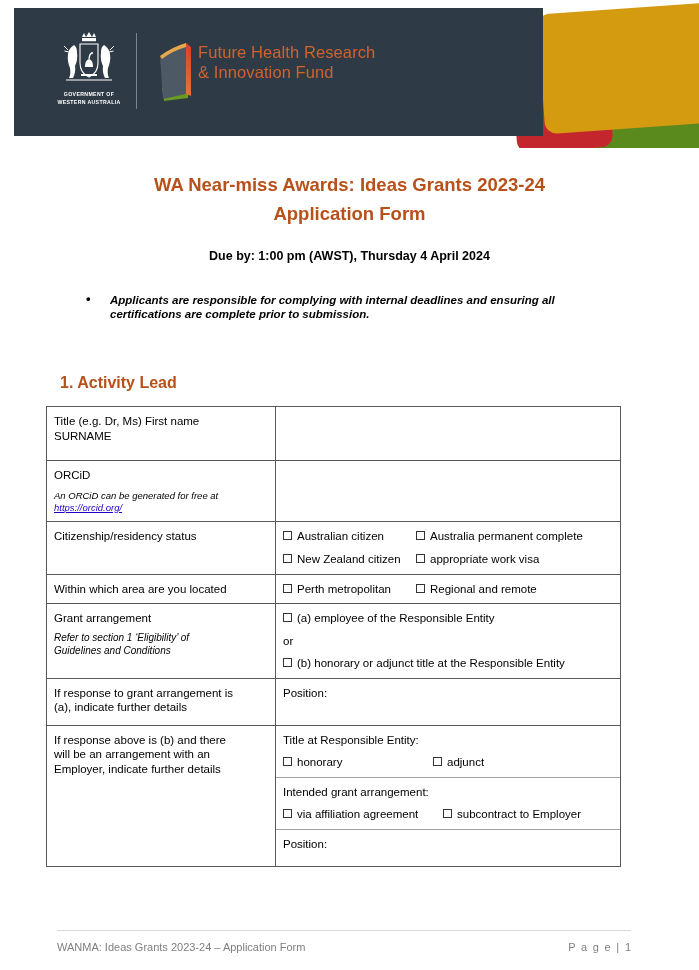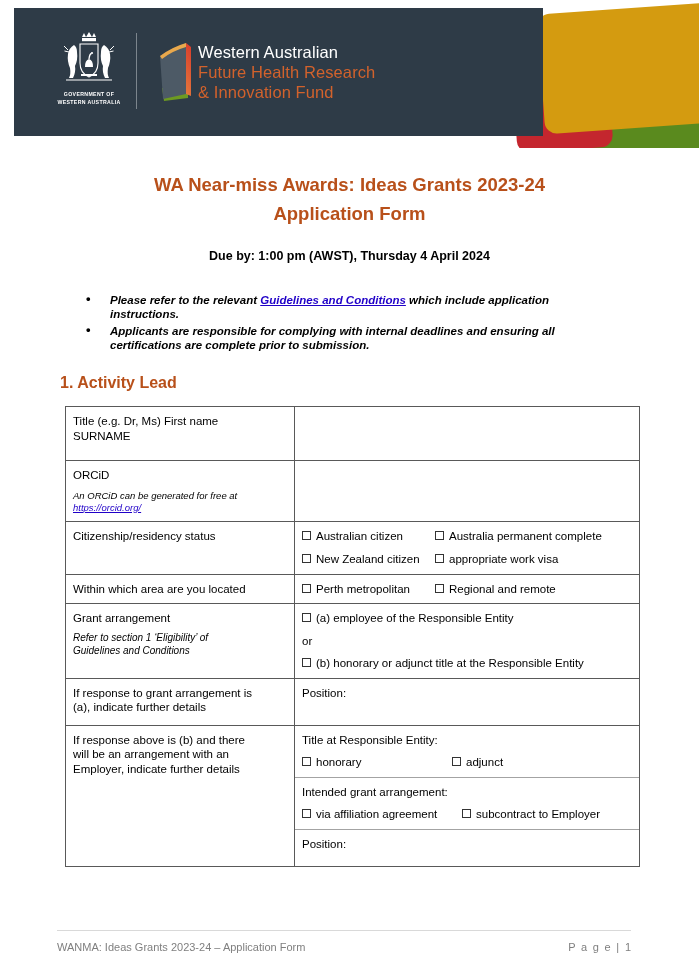--- a/index.html
+++ b/index.html
@@ -174,21 +174,21 @@
     left: 60px;
     top: 374px;
     font-size: 16px;
     font-weight: bold;
     color: #b8501a;
   }
 
   
   .form-table {
     position: absolute;
-    left: 65px;
+    left: 46px;
     top: 406px;
     width: 574px;
     border-collapse: collapse;
     table-layout: fixed;
     padding-left: 26px;
   }
   .form-table td {
     border: 1px solid #595959;
     vertical-align: top;
     padding: 7px 8px 7px 7px;
@@ -331,37 +331,33 @@
 
     <path d="M12 50 L38 44 L38 60 L14 63 Z" fill="#6d9a22"></path>
 
     <path d="M10 18 L36 5 L36 56 L13 61 Z" fill="#4d5a66"></path>
 
     <path d="M10 18 L36 5 L41 9 L41 58 L36 56 L36 5 Z" fill="url(#gradEdge)"></path>
     <path d="M10 18 Q22 9 36 5 L36 9 Q22 13 12 21 Z" fill="#e9a84c"></path>
   </svg>
 
   <div class="fhrif-text">
-    <div class="fhrif-l1">Western Australian</div>
     <div class="fhrif-l2">Future Health Research</div>
     <div class="fhrif-l3">&amp; Innovation Fund</div>
   </div>
 </div>
 
 <div class="doc-title">
   <div>WA Near-miss Awards: Ideas Grants 2023-24</div>
   <div>Application Form</div>
 </div>
 
 <div class="due-by">Due by: 1:00 pm (AWST), Thursday 4 April 2024</div>
 
 <ul class="bullets">
-  <li>
-    <span>Please refer to the relevant </span><a class="doc-link" href="#">Guidelines and Conditions</a><span> which include application instructions.</span>
-  </li>
   <li>
     <span>Applicants are responsible for complying with internal deadlines and ensuring all certifications are complete prior to submission.</span>
   </li>
 </ul>
 
 <div class="section-heading">1. Activity Lead</div>
 
 <table class="form-table">
   <colgroup>
       <col class="col-label">

